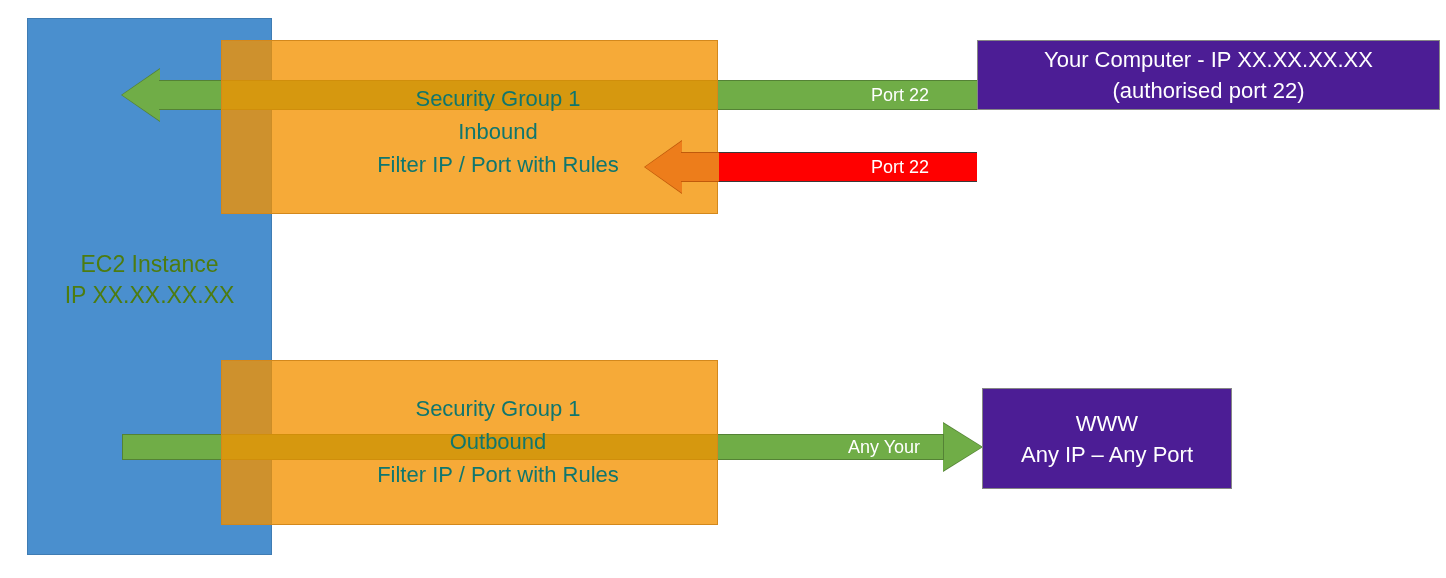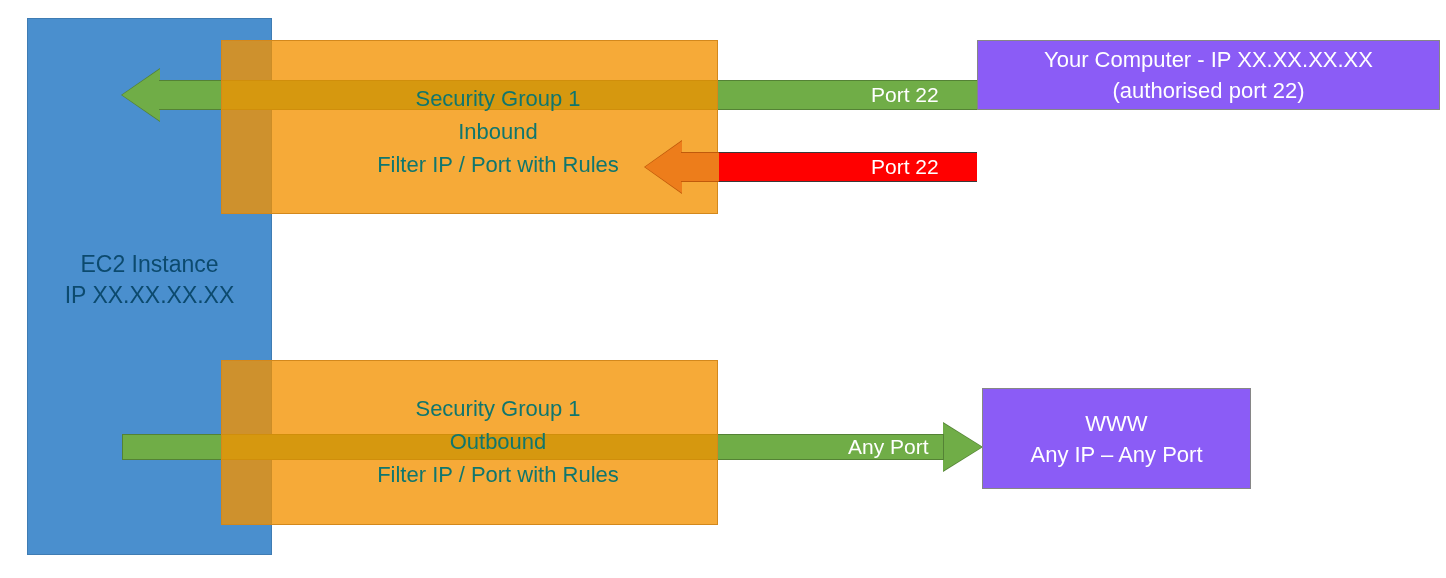--- a/index.html
+++ b/index.html
@@ -27,21 +27,21 @@
     border: 1px solid #3F7CB3;
     box-sizing: border-box;
     z-index: 1;
   }
   .ec2-label {
     position: absolute;
     left: 27px;
     top: 249px;
     width: 245px;
     text-align: center;
-    color: #0c4a6e;
+    color: #4d7c0f;
     font-size: 23px;
     line-height: 31px;
     z-index: 6;
     white-space: pre-line;
   }
 
   
   .sg-box {
     position: absolute;
     background: rgba(243, 146, 0, 0.78);
@@ -210,35 +210,35 @@
     border-top: 25px solid transparent;
     border-bottom: 25px solid transparent;
     border-left: 40px solid #548235;
     z-index: -1;
   }
 
   
   .conn-label {
     position: absolute;
     color: #ffffff;
-    font-size: 21px;
+    font-size: 18px;
     line-height: 26px;
     z-index: 8;
     white-space: nowrap;
     pointer-events: none;
     text-align: center;
   }
   .label-port22-green { left: 871px; top: 82px; }
   .label-port22-red   { left: 871px; top: 154px; }
   .label-anyport      { left: 848px; top: 434px; }
 
   
   .gray-box {
     position: absolute;
-    background: #8b5cf6;
+    background: #4c1d95;
     border: 1px solid #868686;
     box-sizing: border-box;
     z-index: 6;
     color: #ffffff;
     font-size: 22px;
     line-height: 31px;
     text-align: center;
     white-space: pre-line;
     display: flex;
     align-items: center;
@@ -252,21 +252,21 @@
   }
   .gray-other-computer {
     left: 977px;
     top: 129px;
     width: 463px;
     height: 91px;
   }
   .gray-www {
     left: 982px;
     top: 388px;
-    width: 269px;
+    width: 250px;
     height: 101px;
   }
 </style>
 </head>
 <body>
 
 <div id="canvas">
 
   <div class="ec2-box"></div>
 
@@ -299,20 +299,20 @@
   <div class="sg-box sg-outbound"></div>
   <div class="sg-text sg-text-outbound">Security Group 1
 Outbound
 Filter IP / Port with Rules</div>
 
   <div class="ec2-label">EC2 Instance
 IP XX.XX.XX.XX</div>
 
   <div class="conn-label label-port22-green">Port 22</div>
   <div class="conn-label label-port22-red">Port 22</div>
-  <div class="conn-label label-anyport">Any Port</div>
+  <div class="conn-label label-anyport">Any Your</div>
 
   <div class="gray-box gray-your-computer">Your Computer - IP XX.XX.XX.XX
 (authorised port 22)</div>
   <div class="gray-box gray-www">WWW
 Any IP – Any Port</div>
 
 </div>
 
 </body></html>

